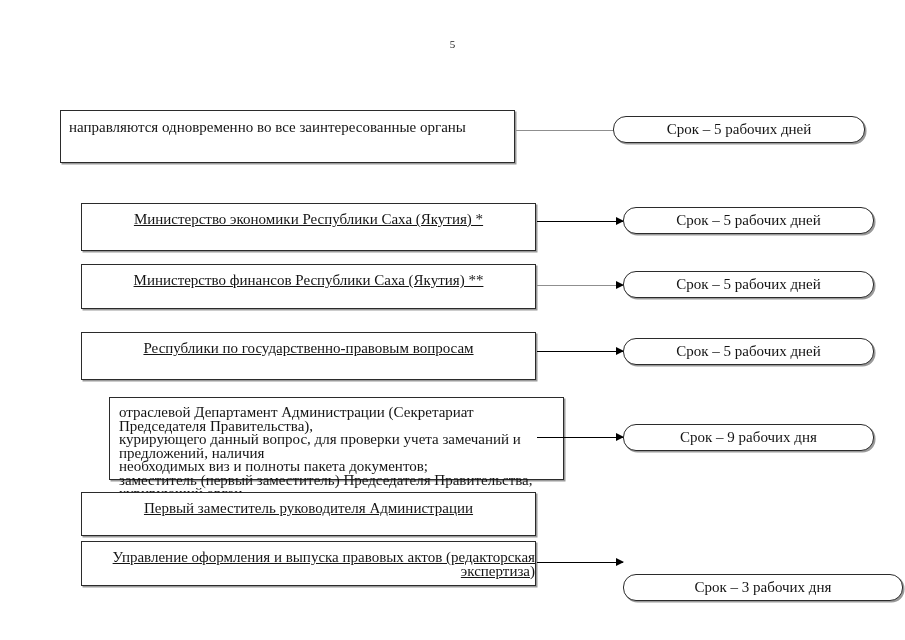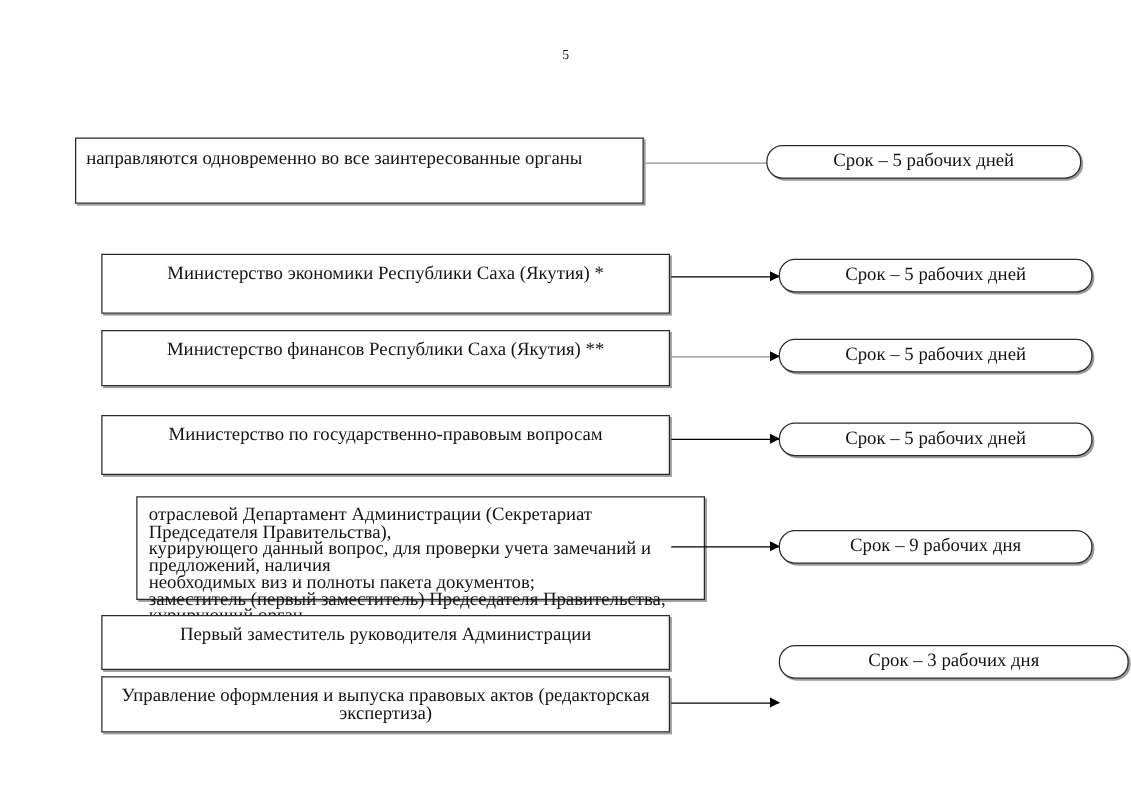--- a/index.html
+++ b/index.html
@@ -36,21 +36,22 @@
     box-shadow: 1.5px 1.5px 0 0 #9a9a9a;
   }
   .box .box-text {
     display: block;
     font-size: 15px;
     line-height: 13.5px;
     color: #141414;
     white-space: pre-line;
   }
   .box.center .box-text {
-    text-align: center;
+    text-align: right;
+    text-decoration: underline;
   }
   .box.center {
     display: flex;
     justify-content: center;
   }
   .box.center .box-text {
     padding-top: 9px;
   }
   .box.left-align .box-text {
     text-align: left;
@@ -133,21 +134,21 @@
   <div class="connector" style="left:537px; top:285px; width:86px;">
     <span class="line" style="background:#8f8f8f;"></span>
     <span class="head"></span>
   </div>
 
   <div class="box duration" style="left:623px; top:271px; width:251px; height:27px;">
     <span class="box-text">Срок – 5 рабочих дней</span>
   </div>
 
   <div class="box center" style="left:81px; top:332px; width:455px; height:48px;">
-    <span class="box-text">Министерство по государственно-правовым вопросам</span>
+    <span class="box-text">Республики по государственно-правовым вопросам</span>
   </div>
 
   <div class="connector" style="left:537px; top:351px; width:86px;">
     <span class="line" style="background:#000000;"></span>
     <span class="head"></span>
   </div>
 
   <div class="box duration" style="left:623px; top:338px; width:251px; height:27px;">
     <span class="box-text">Срок – 5 рабочих дней</span>
   </div>
@@ -175,17 +176,17 @@
 
   <div class="box center" style="left:81px; top:492px; width:455px; height:44px;">
     <span class="box-text">Первый заместитель руководителя Администрации</span>
   </div>
 
   <div class="connector" style="left:537px; top:562px; width:86px;">
     <span class="line" style="background:#000000;"></span>
     <span class="head"></span>
   </div>
 
-  <div class="box duration" style="left:623px; top:516px; width:280px; height:27px;">
+  <div class="box duration" style="left:623px; top:574px; width:280px; height:27px;">
     <span class="box-text">Срок – 3 рабочих дня</span>
   </div>
 
 </div>
 
 </body></html>

